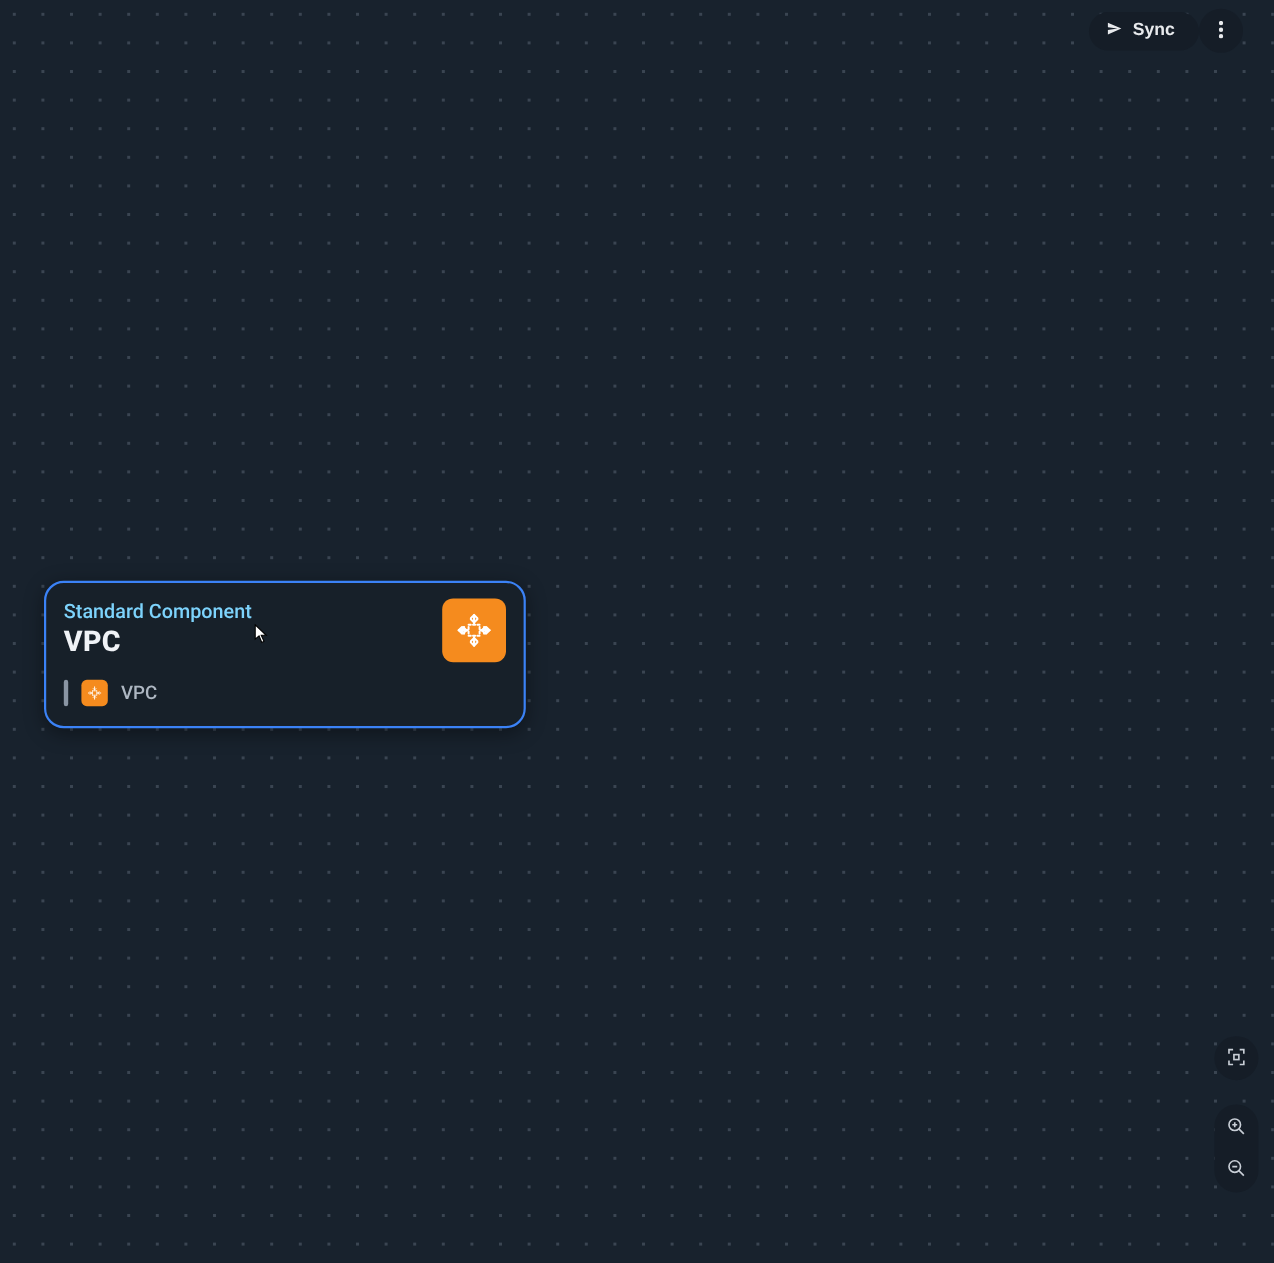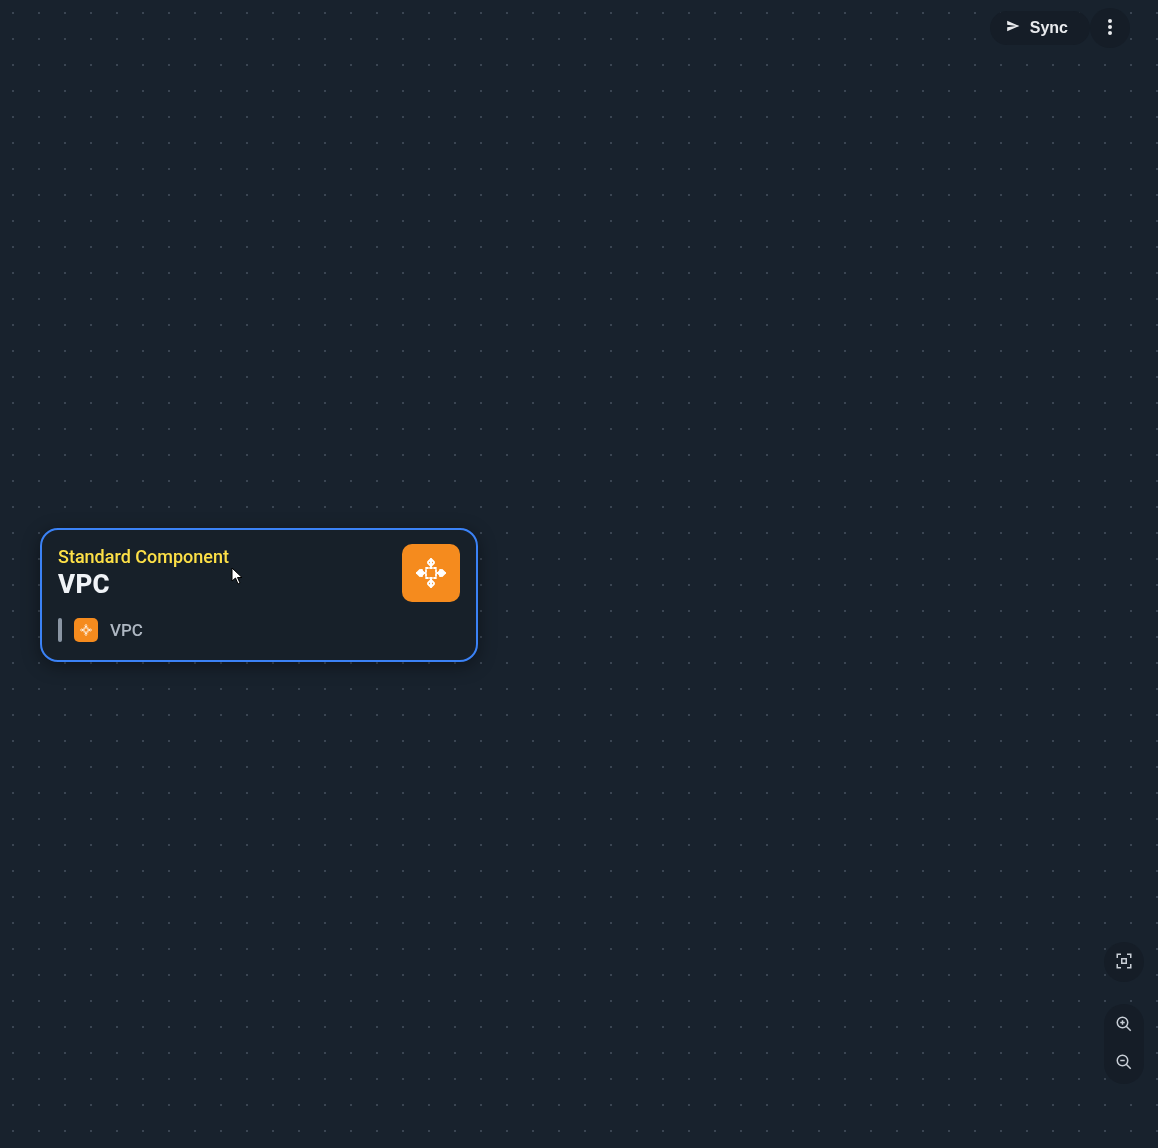--- a/index.html
+++ b/index.html
@@ -104,21 +104,21 @@
       box-shadow: 0 4px 18px rgba(0,0,0,0.4);
       cursor: grab;
     }
     .card-header {
       display: flex;
       justify-content: space-between;
       align-items: flex-start;
     }
     .card-header-text { padding-top: 2px; }
     .card-subtitle {
-      color: #fde047;
+      color: #7dd3fc;
       font-size: 18px;
       font-weight: 500;
     }
     .card-title {
       color: #f0f3f7;
       font-size: 26px;
       font-weight: 800;
       margin-top: 2px;
       letter-spacing: 0.3px;
     }

